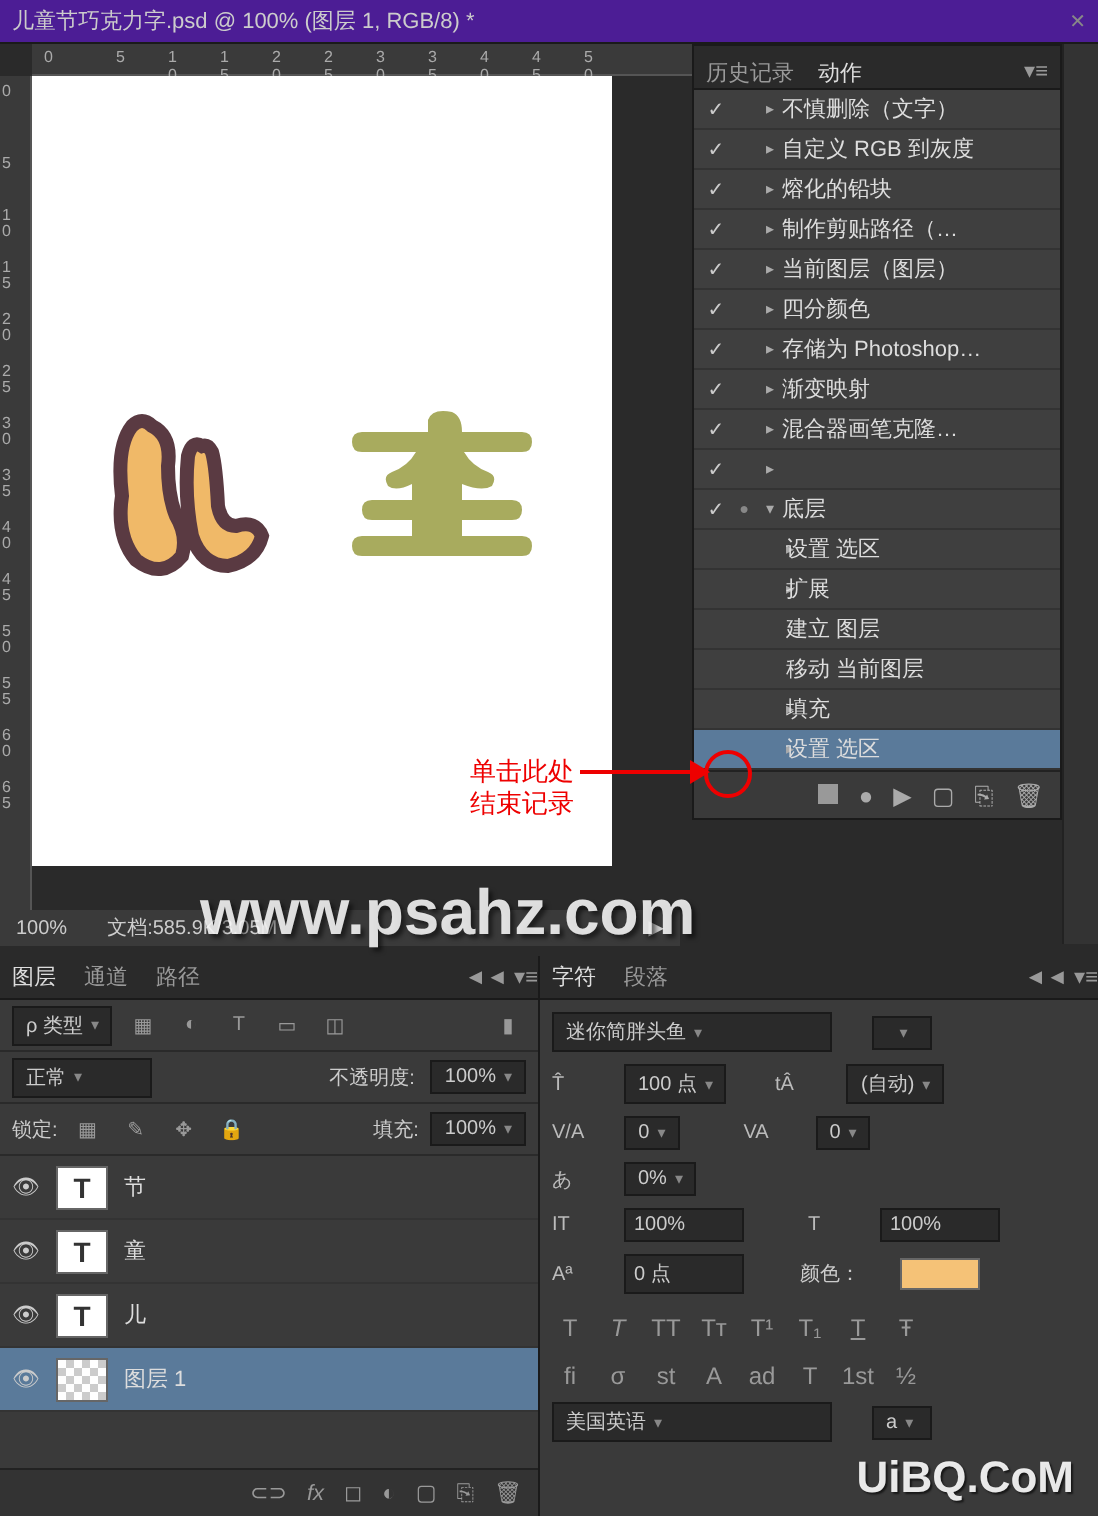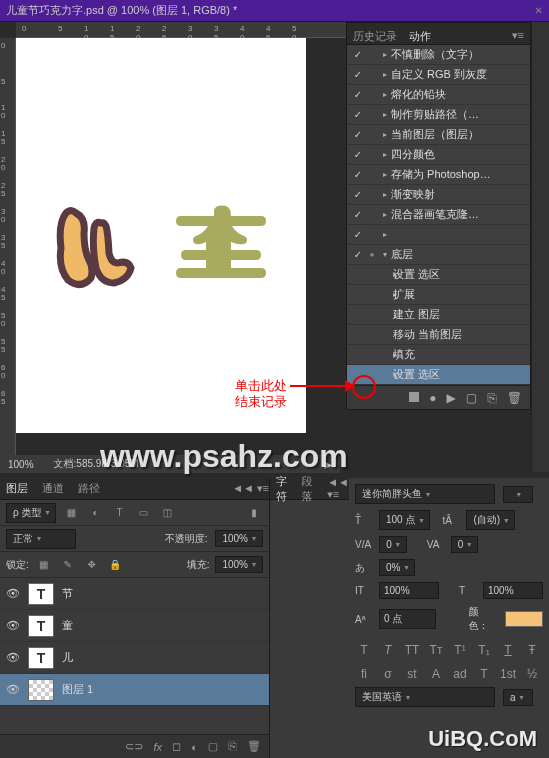--- a/index.html
+++ b/index.html
@@ -33,41 +33,41 @@
 .stop-btn{width:10px;height:10px;background:#999;display:inline-block}
 .annotation{position:absolute;top:378px;left:235px;color:#e00;font-size:13px;z-index:20;line-height:16px}
 .arrow-line{position:absolute;top:385px;left:290px;width:60px;height:2px;background:#e00;z-index:20}
 .arrow-head{position:absolute;top:380px;left:345px;width:0;height:0;border-left:10px solid #e00;border-top:6px solid transparent;border-bottom:6px solid transparent;z-index:20}
 .red-circle{position:absolute;top:375px;left:352px;width:24px;height:24px;border:2px solid #e00;border-radius:50%;z-index:20}
 .status-bar{position:absolute;top:455px;left:0;width:340px;height:18px;background:#3a3a3a;display:flex;align-items:center;padding:0 8px;gap:20px;font-size:10px;color:#ccc}
 .watermark{position:absolute;top:438px;left:100px;font-size:32px;font-weight:bold;color:rgba(255,255,255,0.85);text-shadow:2px 2px 2px rgba(0,0,0,0.5);font-family:Arial;z-index:15}
 .watermark2{position:absolute;bottom:6px;right:12px;font-size:22px;font-weight:bold;color:rgba(255,255,255,0.9);text-shadow:1px 1px 1px rgba(0,0,0,0.6);z-index:30}
 .bottom-panels{position:absolute;top:478px;left:0;right:0;bottom:0;display:flex;background:#3a3a3a}
 .layers-panel{width:270px;border-right:1px solid #1a1a1a;display:flex;flex-direction:column}
-.char-panel{flex:1;display:flex;flex-direction:row}
+.char-panel{flex:1;display:flex;flex-direction:column}
 .bp-tabs{height:22px;background:#2a2a2a;display:flex;align-items:center;padding-left:6px;gap:14px;border-bottom:1px solid #1a1a1a}
 .bp-tabs span{font-size:11px;color:#999}
 .bp-tabs span.active{color:#ddd}
 .layer-filter{height:26px;display:flex;align-items:center;padding:0 6px;gap:6px;border-bottom:1px solid #2a2a2a}
 .sel-box{background:#2a2a2a;border:1px solid #1a1a1a;padding:2px 6px;font-size:10px;color:#ccc;display:inline-flex;align-items:center;gap:4px}
 .sel-box::after{content:"▾";font-size:8px;color:#888}
 .icon-btn{width:18px;height:18px;display:inline-flex;align-items:center;justify-content:center;color:#999;font-size:10px}
 .layer-opts{height:26px;display:flex;align-items:center;padding:0 6px;gap:8px;border-bottom:1px solid #2a2a2a}
 .layer-lock{height:26px;display:flex;align-items:center;padding:0 6px;gap:6px;border-bottom:1px solid #2a2a2a;font-size:10px}
 .layer-list{flex:1;overflow:hidden}
 .layer-row{height:32px;display:flex;align-items:center;padding:0 6px;gap:8px;border-bottom:1px solid #333}
 .layer-row.sel{background:#5a7a9a}
 .eye{width:14px;font-size:11px;color:#ccc}
 .layer-thumb{width:26px;height:22px;background:#fff;border:1px solid #666;display:flex;align-items:center;justify-content:center;font-size:14px;font-weight:bold;color:#333}
 .layer-thumb.checker{background:repeating-conic-gradient(#ccc 0 25%,#fff 0 50%) 0 0/8px 8px}
 .layer-name{font-size:11px;color:#ddd}
 .layer-toolbar{height:24px;background:#333;display:flex;align-items:center;justify-content:flex-end;gap:10px;padding:0 8px;border-top:1px solid #222}
 .layer-toolbar span{font-size:11px;color:#999}
 .char-body{padding:6px;display:flex;flex-direction:column;gap:6px}
-.char-row{display:flex;align-items:center;gap:8px}
+.char-row{display:flex;align-items:center;gap:20px}
 .char-input{background:#2a2a2a;border:1px solid #1a1a1a;padding:2px 4px;font-size:10px;color:#ccc;width:60px}
 .char-label{font-size:10px;color:#bbb;min-width:16px}
 .char-wide{width:140px}
 .char-toolbar{display:flex;gap:6px;padding-top:4px}
 .char-toolbar span{font-size:12px;color:#999;width:18px;text-align:center}
 .color-swatch{width:40px;height:16px;background:#f5c277;border:1px solid #666}
 .scroll-right{position:absolute;top:22px;right:0;width:18px;height:450px;background:#333;border-left:1px solid #222}
 .dd-icons{margin-left:auto;color:#888;font-size:9px}
 </style>
 </head>
@@ -350,21 +350,21 @@
       </div>
       <div class="char-row">
         <span class="char-label">IT</span>
         <span class="char-input">100%</span>
         <span class="char-label" style="margin-left:12px">T</span>
         <span class="char-input">100%</span>
       </div>
       <div class="char-row">
         <span class="char-label">Aª</span>
         <span class="char-input">0 点</span>
-        <span style="margin-left:24px;font-size:10px">颜色：</span>
+        <span style="margin-left:8px;font-size:10px">颜色：</span>
         <span class="color-swatch"></span>
       </div>
       <div class="char-toolbar">
         <span>T</span>
         <span><i>T</i></span>
         <span>TT</span>
         <span>Tᴛ</span>
         <span>T¹</span>
         <span>T₁</span>
         <span><u>T</u></span>

